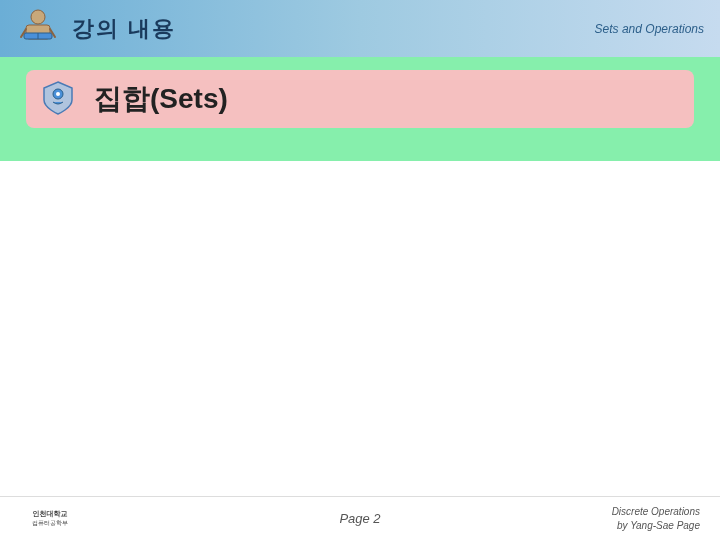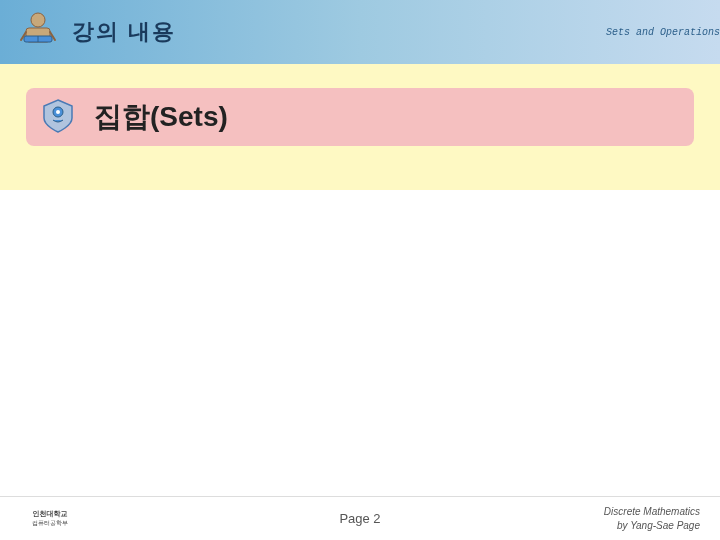--- a/index.html
+++ b/index.html
@@ -15,54 +15,53 @@
       font-family: 'Malgun Gothic', 'Apple SD Gothic Neo', sans-serif;
       overflow: hidden;
       position: relative;
     }
 
     
     .header-bar {
       display: flex;
       align-items: center;
       background: linear-gradient(to right, #6baed6, #9ecae1, #c6dbef);
-      height: 64px;
+      height: 57px;
       padding: 0 16px;
       position: relative;
     }
 
     .header-icon {
       width: 44px;
       height: 44px;
       margin-right: 12px;
       flex-shrink: 0;
     }
 
     .header-title {
       font-size: 22px;
       font-weight: bold;
       color: #1a3a5c;
       letter-spacing: 2px;
     }
 
     .header-subtitle {
       position: absolute;
-      right: 0;
+      right: 16px;
       top: 50%;
       transform: translateY(-50%);
-      font-size: 10px;
+      font-size: 12px;
       color: #2c5f8a;
       font-style: italic;
-      font-family: Liberation Mono, monospace;
     }
 
     
     .content-area {
-      padding: 24px 40px;
-      background: #fef9c3;
+      padding: 13px 40px;
+      background: #86efac;
     }
 
     
     .item-row {
       display: flex;
       align-items: center;
       margin-bottom: 20px;
     }
 
     .item-row.highlighted {
@@ -127,20 +126,21 @@
       font-size: 6px;
       color: #444;
     }
 
     .footer-page {
       font-size: 13px;
       color: #555;
       position: absolute;
       left: 50%;
       transform: translateX(-50%);
+      font-style: italic;
     }
 
     .footer-credit {
       font-size: 10px;
       color: #555;
       text-align: right;
       font-style: italic;
       line-height: 1.4;
     }
 
@@ -191,16 +191,16 @@
 
 </div>
 
 <div class="footer">
   <div class="footer-logo-box">
     <span class="footer-logo-text-line1">인천대학교</span>
     <span class="footer-logo-text-line2">컴퓨터공학부</span>
   </div>
   <span class="footer-page">Page 2</span>
   <div class="footer-credit">
-    <span>Discrete Mathematics</span><br>
+    <span>Discrete Operations</span><br>
     <span>by Yang-Sae Page</span>
   </div>
 </div>
 
 </body></html>

